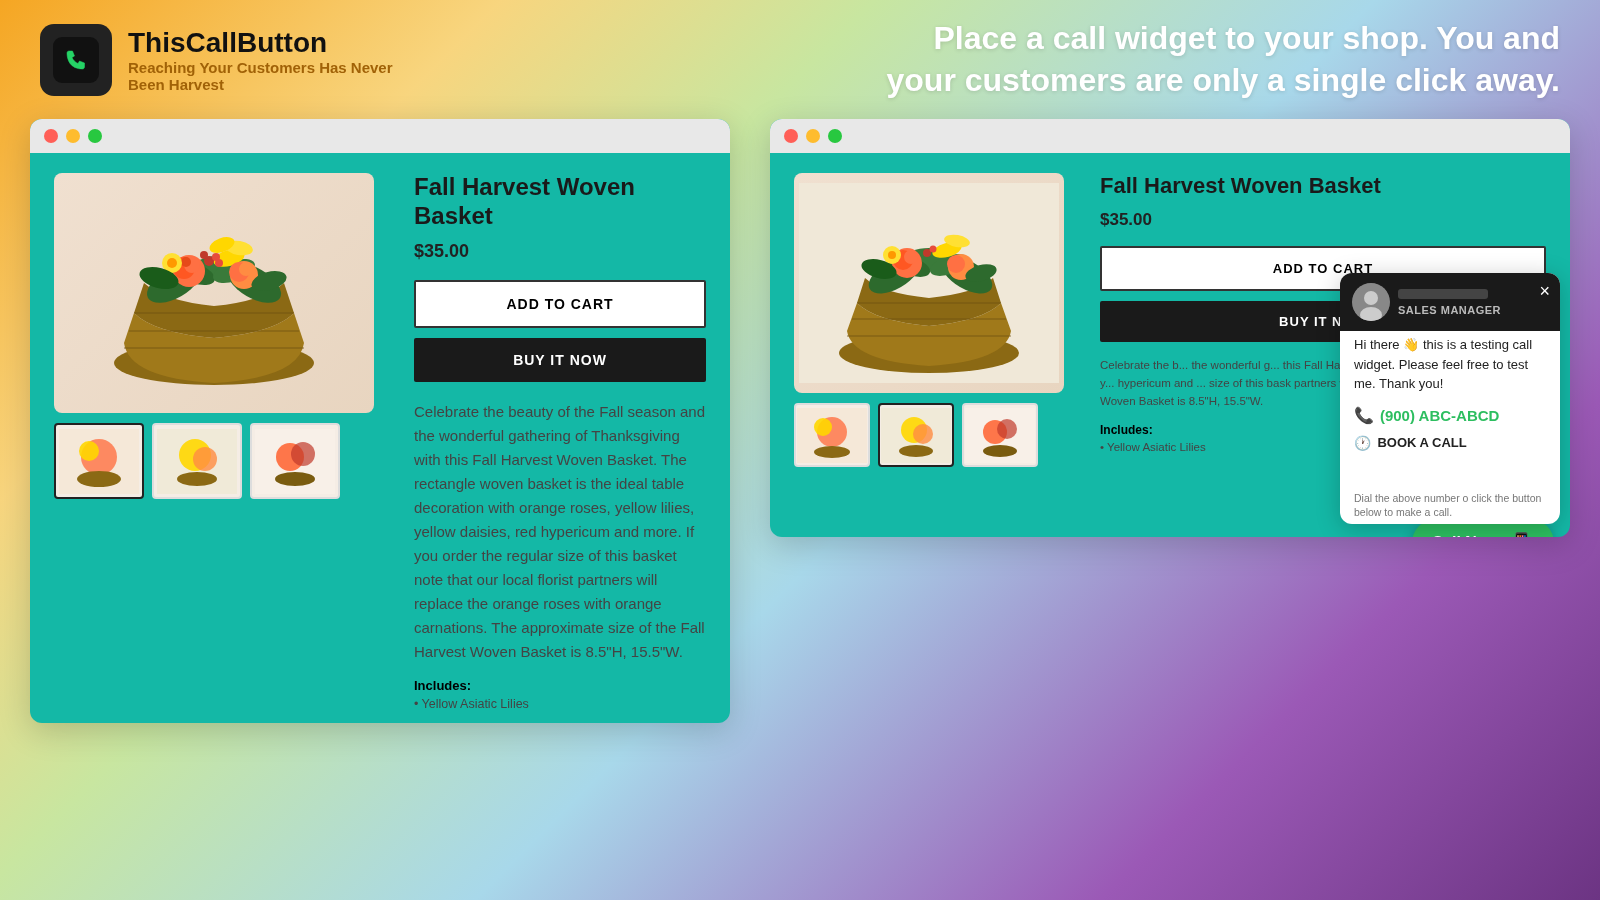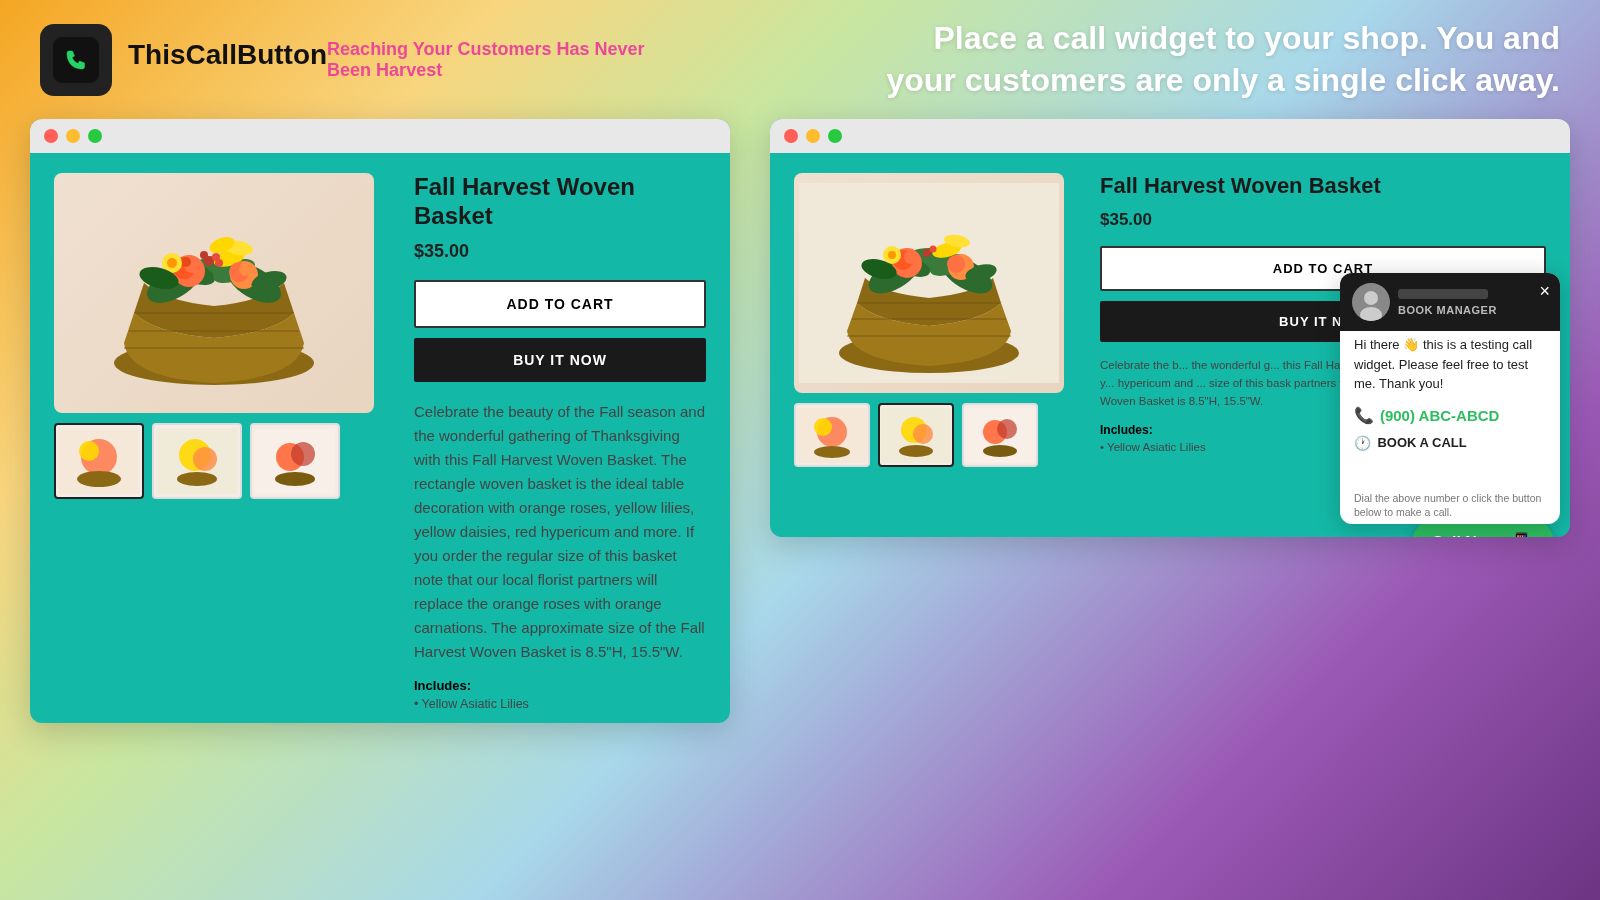--- a/index.html
+++ b/index.html
@@ -26,30 +26,30 @@
     .brand-logo {
       width: 72px;
       height: 72px;
       background: #222;
       border-radius: 14px;
       display: flex;
       align-items: center;
       justify-content: center;
     }
     .brand-logo svg { width: 46px; height: 46px; }
-    .brand-text { display: flex; flex-direction: row; }
+    .brand-text { display: flex; flex-direction: column; }
     .brand-name {
       font-size: 28px;
       font-weight: 800;
       color: #111;
     }
     .brand-tagline {
-      font-size: 18px;
-      font-weight: 700;
-      color: #ec4899;
+      font-size: 15px;
+      font-weight: 700;
+      color: #a16207;
     }
     .header-slogan {
       font-size: 32px;
       font-weight: 700;
       color: #fff;
       text-align: right;
       max-width: 700px;
       line-height: 1.3;
       text-shadow: 0 1px 4px rgba(0,0,0,0.15);
     }
@@ -618,21 +618,21 @@
           <div class="widget-header">
             <div class="agent-avatar">
               <svg viewBox="0 0 38 38" width="38" height="38">
                 <circle cx="19" cy="19" r="19" fill="#888"></circle>
                 <circle cx="19" cy="15" r="7" fill="#ccc"></circle>
                 <ellipse cx="19" cy="32" rx="11" ry="8" fill="#ccc"></ellipse>
               </svg>
             </div>
             <div class="widget-agent-info">
               <div class="agent-name-bar"></div>
-              <div class="agent-title">BOOK MANAGER</div>
+              <div class="agent-title">SALES MANAGER</div>
             </div>
             <div class="widget-close">×</div>
           </div>
           <div class="widget-body">
             <div class="widget-message">Hi there 👋 this is a testing call widget. Please feel free to test me. Thank you!</div>
             <div class="widget-phone">
               <span class="phone-icon-green">📞</span>
               <span>(900) ABC-ABCD</span>
             </div>
             <div class="widget-book-call">

